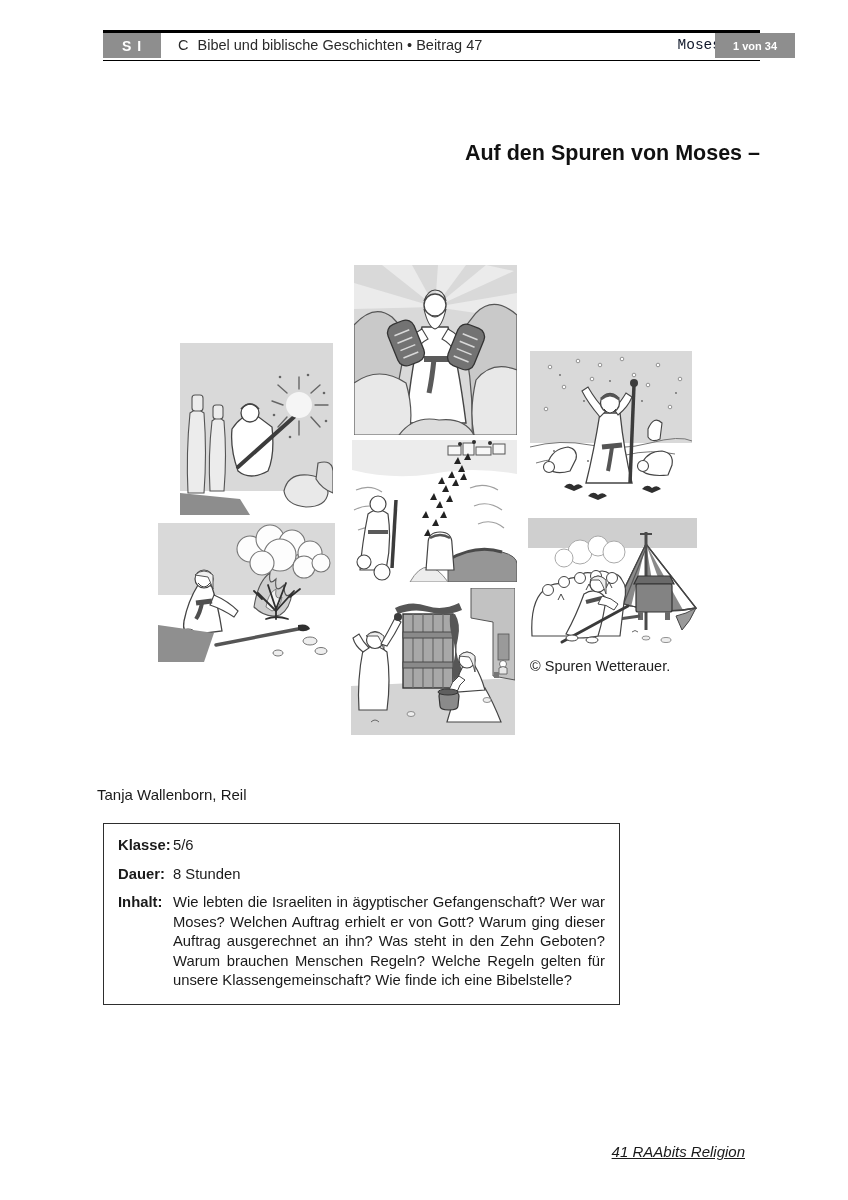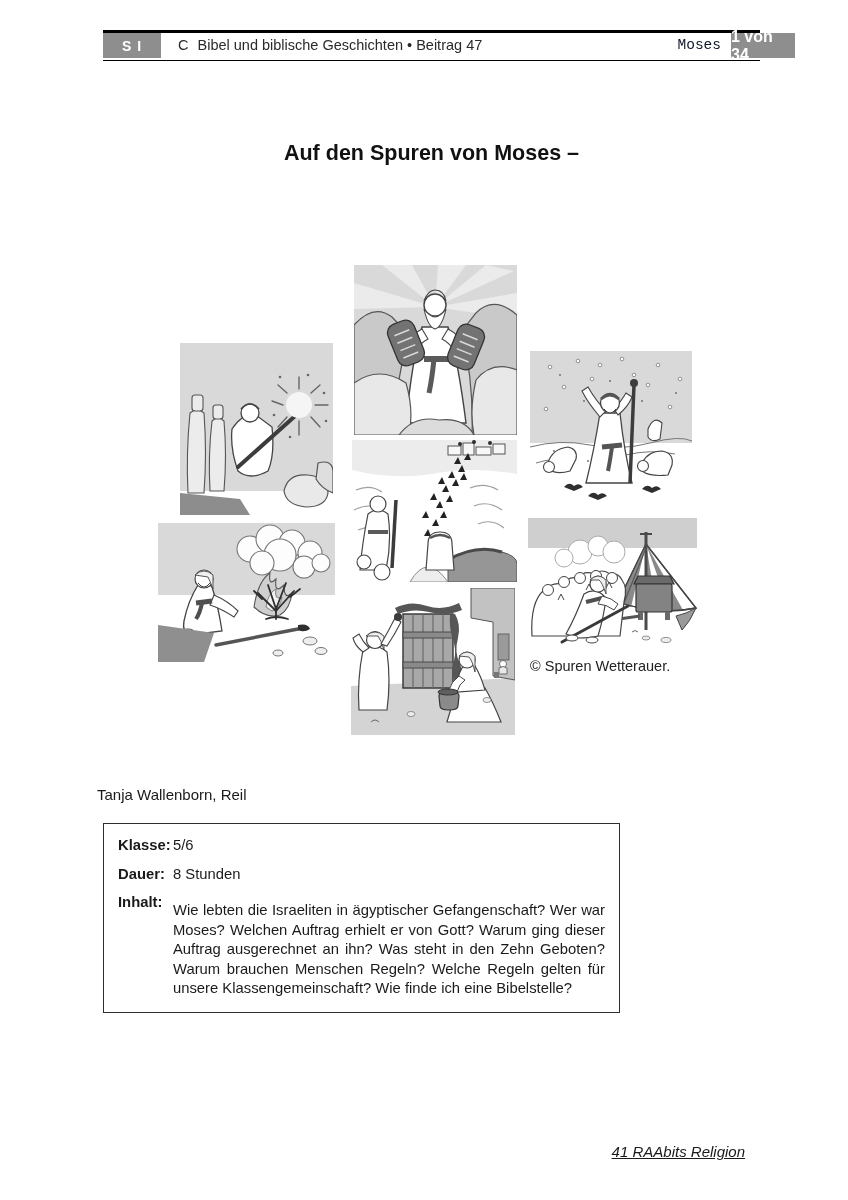--- a/index.html
+++ b/index.html
@@ -13,44 +13,44 @@
   .hdr-underline{ position:absolute; left:103px; top:59.5px; width:657px; height:1.4px; background:#000; }
   .lvl-badge {
     position:absolute; left:0; top:0; width:58px; height:25px; background:#8e8e8e;
     color:#fff; font-weight:bold; font-size:14px; letter-spacing:1px;
     display:flex; align-items:center; justify-content:center;
   }
   .series { position:absolute; left:75px; top:4px; font-size:14.5px; color:#2a2a2a; white-space:nowrap; }
   .series .prefix { display:inline-block; margin-right:9px; }
   .topic  { position:absolute; right:74px; top:4px; font-size:14.5px; color:#0f172a;font-family:Liberation Mono, monospace; }
   .page-badge {
-    position:absolute; right:0; top:0; width:64px; height:25px; background:#8e8e8e;
-    color:#fff; font-weight:bold; font-size:16px;
+    position:absolute; right:0; top:0; width:80px; height:25px; background:#8e8e8e;
+    color:#fff; font-weight:bold; font-size:11px;
     display:flex; align-items:center; justify-content:center;
   }
   
   .title {
-    position:absolute; left:103px; top:140px; width:657px; text-align:center;
+    position:absolute; left:103px; top:140px; width:657px; text-align:right;
     font-size:21.5px; font-weight:bold; line-height:27.5px; color:#111;
   }
   
   .panel { position:absolute; }
   .panel svg { display:block; width:100%; height:100%; }
   .credit { position:absolute; left:530px; top:658px; font-size:14.5px; color:#222; }
   
   .author { position:absolute; left:97px; top:786px; font-size:15px; color:#1a1a1a; }
   .info-box {
     position:absolute; left:103px; top:823px; width:517px; box-sizing:border-box;
     border:1.5px solid #2e2e2e; background:#fff; padding:12px 14px 13px 14px;
   }
   .info-row { display:flex; margin-bottom:9px; font-size:14.8px; line-height:19.5px; }
   .info-row:last-child { margin-bottom:0; }
   .info-label { flex:none; width:55px; font-weight:bold; }
   .info-value { flex:1; }
-  .info-value.justify { text-align:justify;margin-top:8px; }
+  .info-value.justify { text-align:justify; }
   .footer {
     position:absolute; right:103px; top:1143px; font-size:15px; font-style:italic; color:#1a1a1a;text-decoration:underline;
   }
 </style>
 </head>
 <body>
 
 <div class="page">
 
   <div class="hdr-topline"></div>

